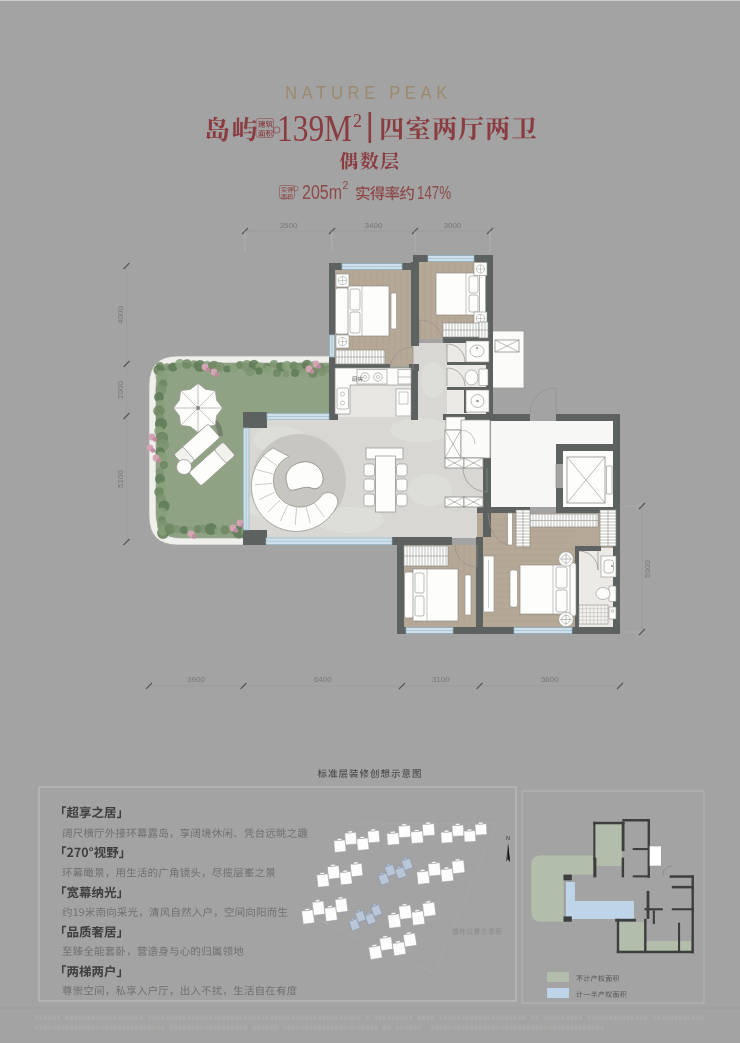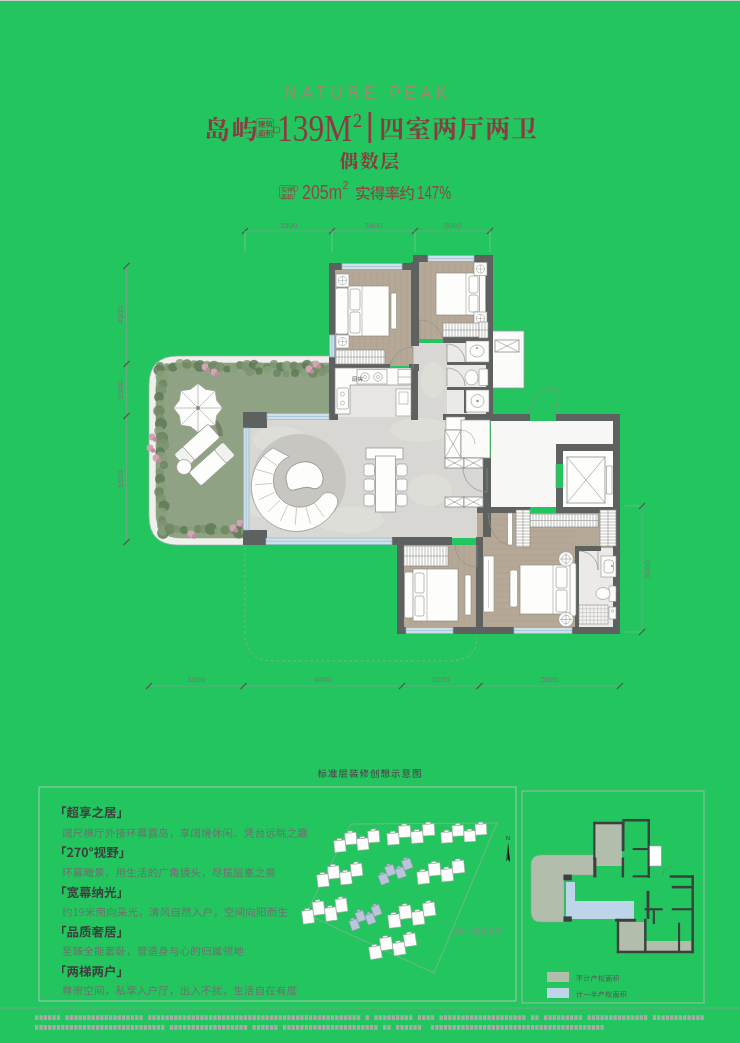--- a/index.html
+++ b/index.html
@@ -1,15 +1,15 @@
 <!DOCTYPE html>
 <html><head><meta charset="utf-8">
 <style>
 html,body{margin:0;padding:0;background:#fff;}
-.page{position:relative;width:740px;height:1043px;background:#22c55e;overflow:hidden;}
+.page{position:relative;width:740px;height:1043px;background:#a3a3a3;overflow:hidden;}
 </style></head>
 <body>
 <div class="page">
 <svg width="740" height="1043" viewBox="0 0 740 1043" shape-rendering="auto">
 
 <line x1="0" y1="0.5" x2="740" y2="0.5" stroke="#cfcfcf" stroke-width="1"></line>
 
 <text x="285" y="99" font-family="Liberation Sans, sans-serif" font-size="18" letter-spacing="5" fill="#9c8a70" textLength="167" lengthAdjust="spacingAndGlyphs">NATURE PEAK</text>
 
 <g fill="#8a3c40">

